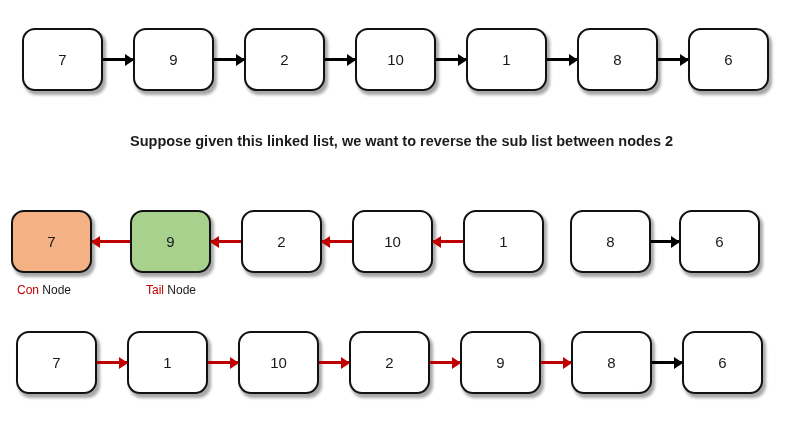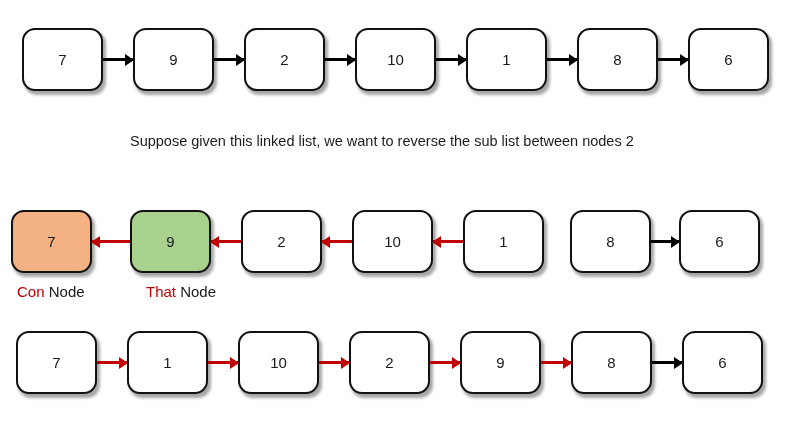--- a/index.html
+++ b/index.html
@@ -74,24 +74,25 @@
   .link.w26 { width: 26px; }
   .link.w28 { width: 28px; }
   .caption {
     position: absolute;
     left: 130px;
     top: 131px;
     font-size: 14.5px;
     line-height: 21px;
     color: #1c1c1c;
     white-space: nowrap;
+    font-weight: bold;
   }
   .node-label {
     position: absolute;
-    font-size: 15px;
+    font-size: 12px;
     color: #1a1a1a;
     white-space: nowrap;
   }
   .node-label .hl { color: #C00000; }
   .row1 { left: 22px; top: 28px; }
   .row2 { left: 11px; top: 210px; }
   .row3 { left: 16px; top: 331px; }
   .lbl-con  { left: 17px;  top: 283px; }
   .lbl-tail { left: 146px; top: 283px; }
 </style>
@@ -152,21 +153,21 @@
     <div class="node">1</div>
     <div class="link w26"></div>
     <div class="node">8</div>
     <div class="link right black w28">
         <span class="shaft"></span>
       </div>
     <div class="node">6</div>
   </div>
 
   <div class="node-label lbl-con"><span class="hl">Con</span> <span>Node</span></div>
-  <div class="node-label lbl-tail"><span class="hl">That</span> <span>Node</span></div>
+  <div class="node-label lbl-tail"><span class="hl">Tail</span> <span>Node</span></div>
 
   <div class="row row3">
     <div class="node">7</div>
     <div class="link right red">
         <span class="shaft"></span>
       </div>
     <div class="node">1</div>
     <div class="link right red">
         <span class="shaft"></span>
       </div>

